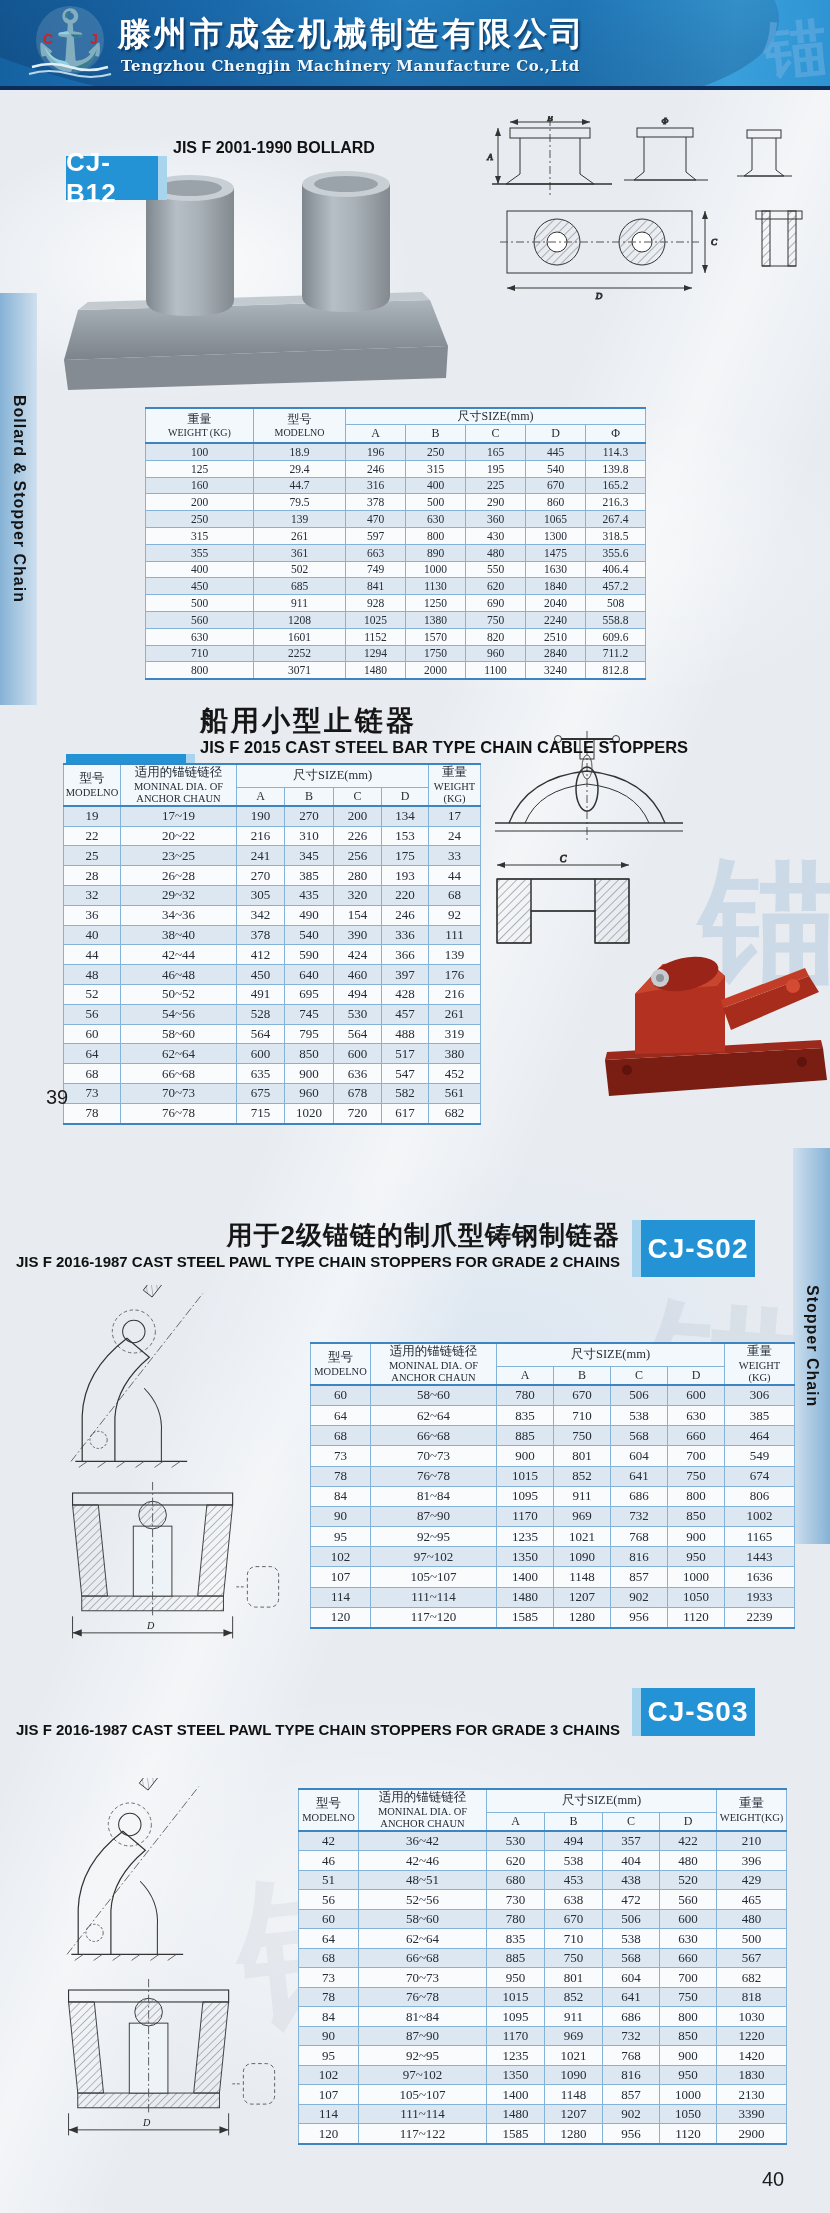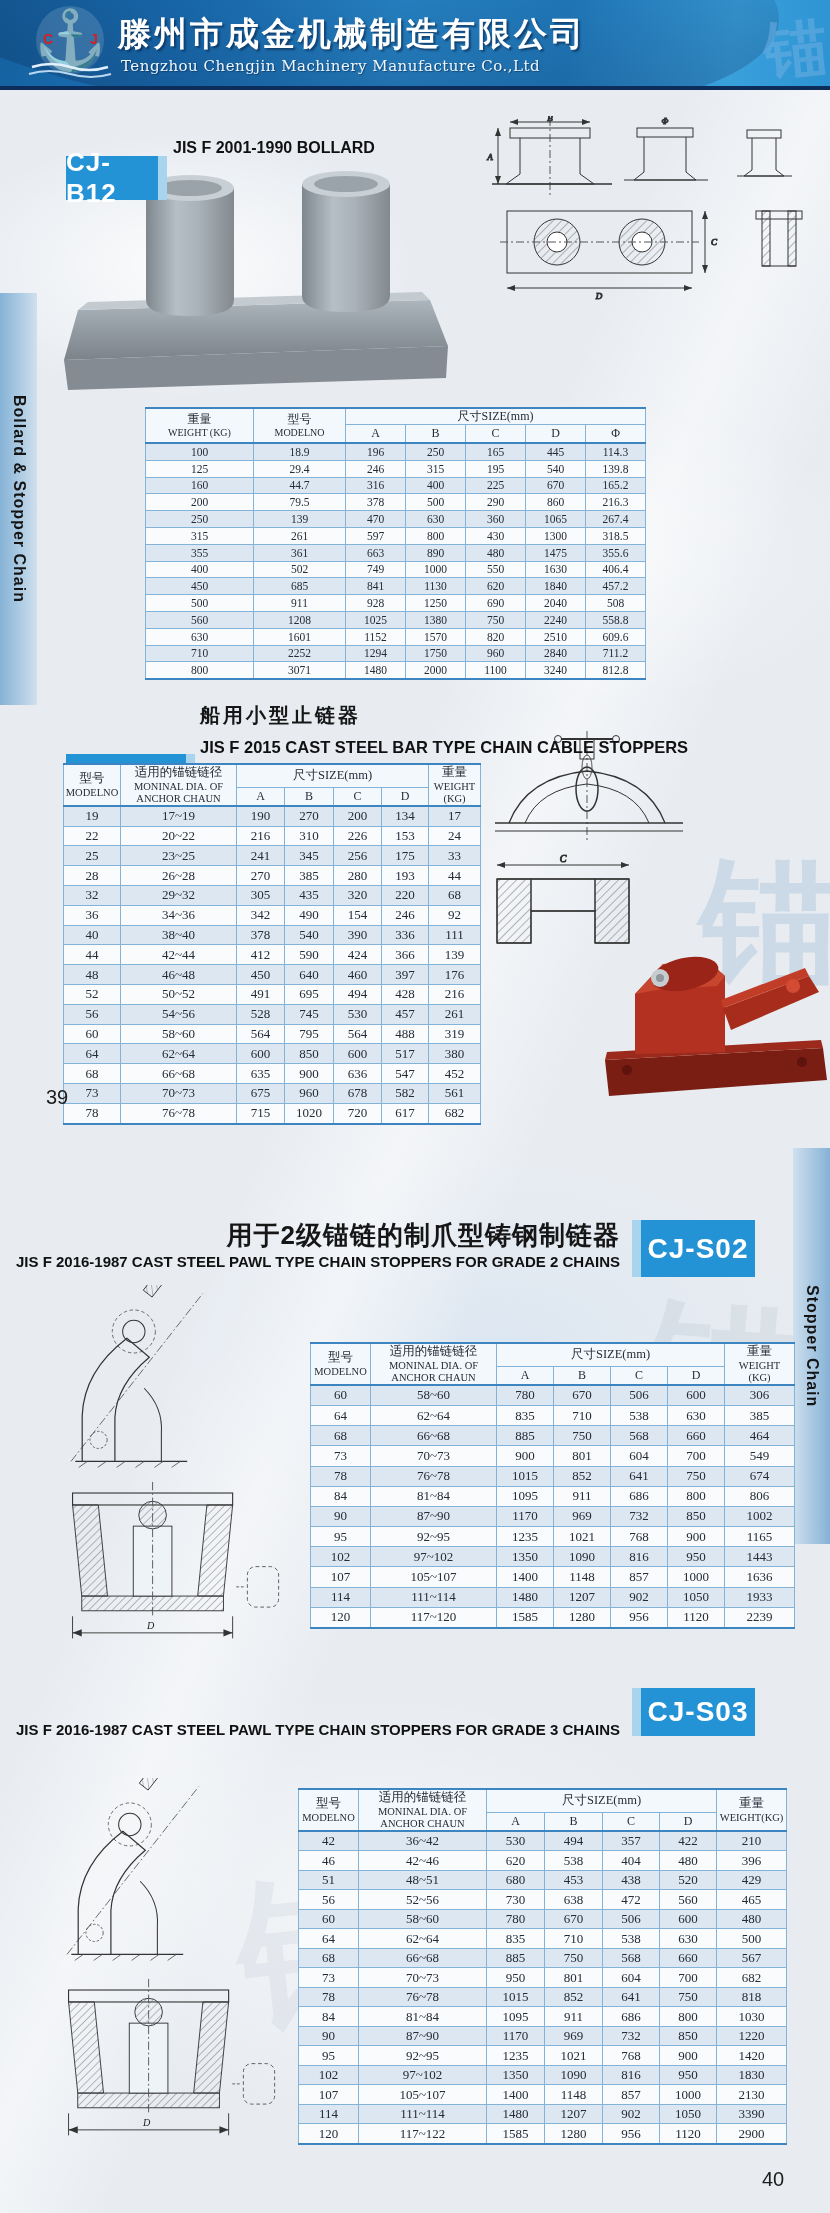--- a/index.html
+++ b/index.html
@@ -30,21 +30,21 @@
     background:linear-gradient(rgba(255,255,255,.25), rgba(255,255,255,0) 55%);
     top:-255px; left:330px; transform:rotate(-7deg); }
   .header .sweep2 { position:absolute; width:900px; height:260px; border-radius:50%;
     background:linear-gradient(rgba(12,45,90,0), rgba(12,45,90,.35));
     top:-140px; left:-120px; transform:rotate(4deg); }
   .company-cn {
     position:absolute; left:118px; top:12px; font-size:33px; font-weight:bold;
     color:#ffffff; letter-spacing:3px; text-shadow:2px 2px 2px rgba(8,35,70,.6); white-space:nowrap;
   }
   .company-en {
-    position:absolute; left:121px; top:57px; font-size:15px; font-weight:normal;
+    position:absolute; left:121px; top:57px; font-size:15px; font-weight:bold;
     font-family:"DejaVu Serif", serif;
     color:#f0f7fd; letter-spacing:.5px; text-shadow:1px 1px 1px rgba(8,35,70,.55); white-space:nowrap;
   }
   .hdr-wm { position:absolute; right:2px; top:6px; font-size:64px; font-weight:bold;
     color:rgba(110,175,225,.55); transform:rotate(-6deg); }
 
   
   .wm { position:absolute; z-index:0; font-weight:bold; pointer-events:none; }
 
   
@@ -394,21 +394,21 @@
           <td>1480</td>
           <td>2000</td>
           <td>1100</td>
           <td>3240</td>
           <td>812.8</td>
         </tr>
       </tbody>
   </table>
 
   <div class="badge edge-r" style="left:66px;top:710px;width:120px;height:48px;font-size:29px">CJ-S01</div>
-  <div class="t-cn" style="left:200px;top:702px;font-size:20px;letter-spacing:3px">船用小型止链器</div>
+  <div class="t-cn" style="left:200px;top:702px;font-size:28px;letter-spacing:3px">船用小型止链器</div>
   <div class="t-en" style="left:200px;top:738px;font-size:16.5px">JIS F 2015 CAST STEEL BAR TYPE CHAIN CABLE STOPPERS</div>
 
   <table id="table-s01" class="spec-table" style="left:63px;top:763px;width:417px">
     <colgroup>
       <col style="width:57px">
         <col style="width:116px">
         <col style="width:48px">
       <col style="width:49px">
         <col style="width:48px">
         <col style="width:47px">

